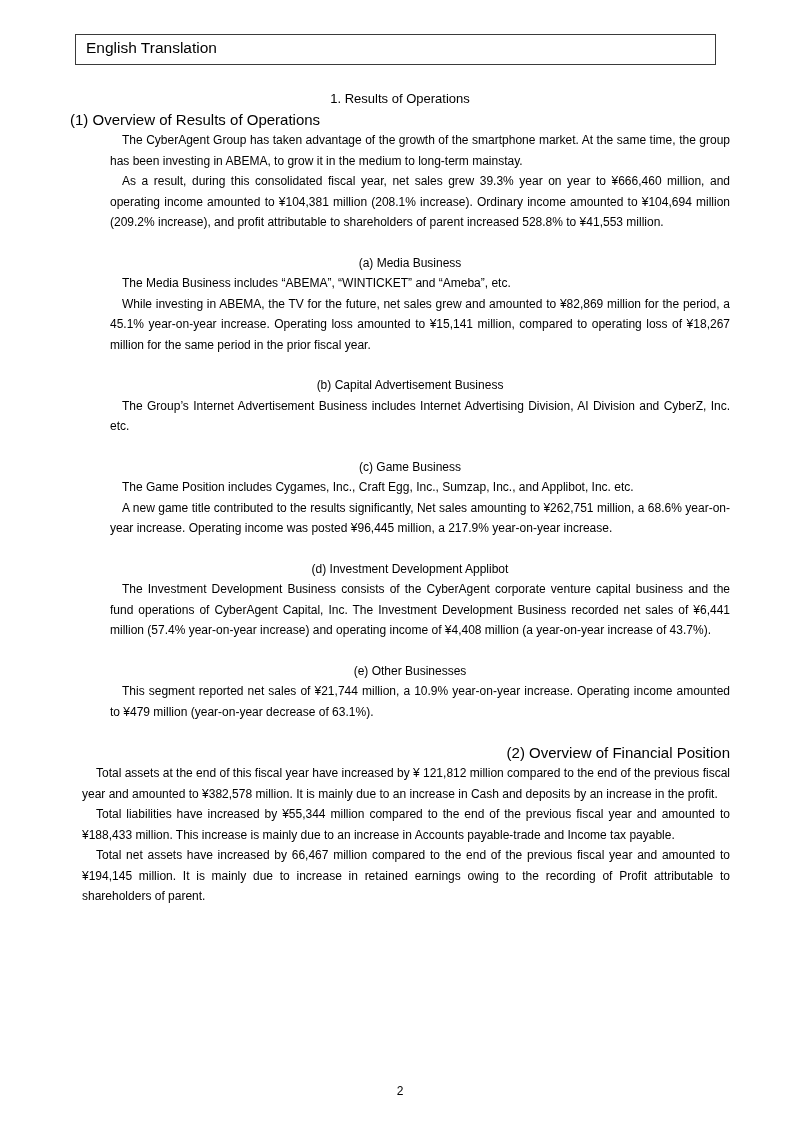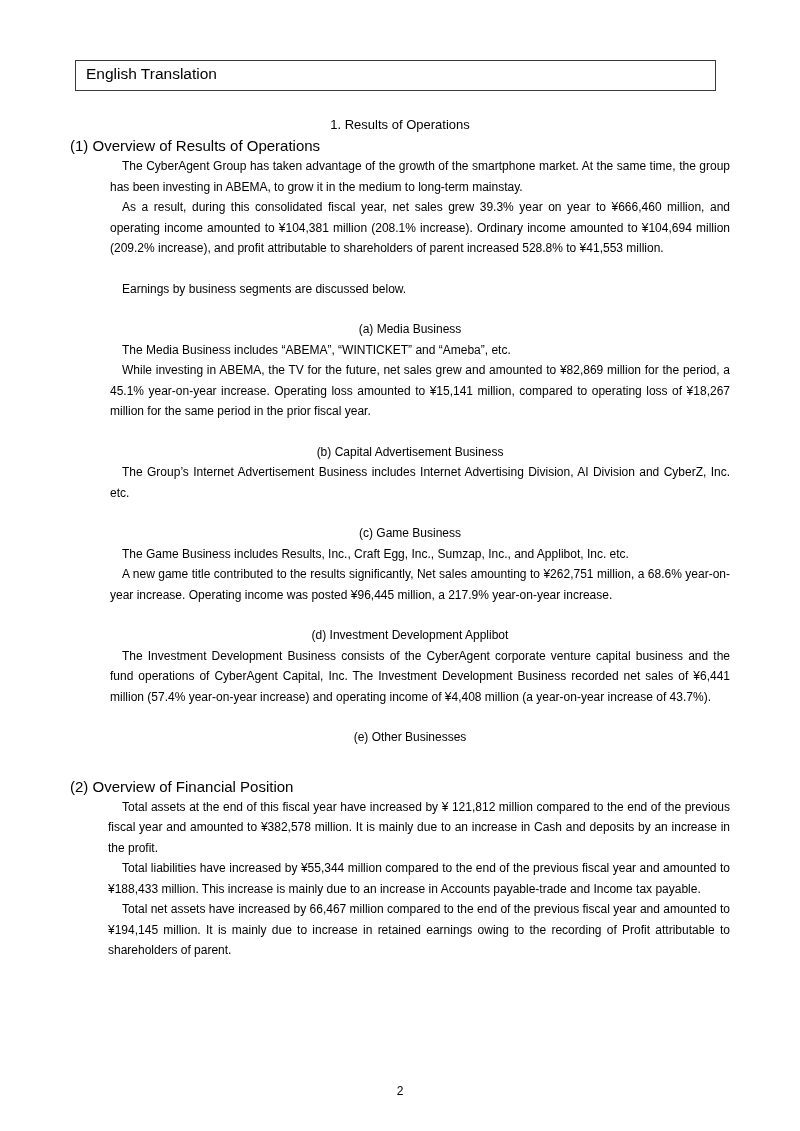--- a/index.html
+++ b/index.html
@@ -8,21 +8,21 @@
       background: #ffffff;
     }
     .page {
       width: 800px;
       height: 1131px;
       background: #ffffff;
       color: #000000;
       font-family: "Liberation Sans", "DejaVu Sans", sans-serif;
       font-size: 12px;
       line-height: 20.5px;
-      padding: 60px 70px 0 70px;
+      padding: 34px 70px 0 70px;
       box-sizing: border-box;
       position: relative;
       overflow: hidden;
     }
     .tbox {
       border: 1px solid #3a3a3a;
       width: 641px;
       margin-left: 5px;
       padding: 2px 10px 6px 10px;
       box-sizing: border-box;
@@ -39,40 +39,41 @@
       font-size: 13px;
       line-height: 21px;
       margin-top: 23px;
       text-align: center;
     }
     .h2 {
       font-size: 15px;
       line-height: 21px;
     }
     .h2-gap {
-      margin-top: 28px;
+      margin-top: 20px;
+      text-align: right;
     }
     p {
       margin: 0;
       text-align: justify;
     }
     .ind {
       margin-left: 40px;
       text-indent: 12px;
     }
     .gap-top {
       margin-top: 20px;
     }
     .seg-h {
       margin-left: 20px;
       margin-top: 20px;
       text-align: center;
     }
     .fp-p {
-      margin-left: 38px;
+      margin-left: 12px;
       text-indent: 14px;
     }
     .page-num {
       position: absolute;
       left: 0;
       right: 0;
       bottom: 30px;
       text-align: center;
       font-size: 12px;
     }
@@ -84,46 +85,46 @@
 
   <div class="tbox">
     <div class="tbox-title">English Translation</div>
   </div>
 
   <div class="h1">1. Results of Operations</div>
 
   <div class="h2">(1) Overview of Results of Operations</div>
   <p class="ind">The CyberAgent Group has taken advantage of the growth of the smartphone market. At the same time, the group has been investing in ABEMA, to grow it in the medium to long-term mainstay.</p>
   <p class="ind">As a result, during this consolidated fiscal year, net sales grew 39.3% year on year to ¥666,460 million, and operating income amounted to ¥104,381 million (208.1% increase). Ordinary income amounted to ¥104,694 million (209.2% increase), and profit attributable to shareholders of parent increased 528.8% to ¥41,553 million.</p>
-  <p class="ind gap-top">Earnings by business segments are discussed below.</p>
 
   <div>
     <div class="seg-h">(a) Media Business</div>
     <p class="ind">The Media Business includes “ABEMA”, “WINTICKET” and “Ameba”, etc.</p>
     <p class="ind">While investing in ABEMA, the TV for the future, net sales grew and amounted to ¥82,869 million for the period, a 45.1% year-on-year increase. Operating loss amounted to ¥15,141 million, compared to operating loss of ¥18,267 million for the same period in the prior fiscal year.</p>
   </div>
 
   <div>
     <div class="seg-h">(b) Capital Advertisement Business</div>
     <p class="ind">The Group’s Internet Advertisement Business includes Internet Advertising Division, AI Division and CyberZ, Inc. etc.</p>
   </div>
 
   <div>
     <div class="seg-h">(c) Game Business</div>
-    <p class="ind">The Game Business includes Results, Inc., Craft Egg, Inc., Sumzap, Inc., and Applibot, Inc. etc.</p>
+    <p class="ind">The Game Position includes Cygames, Inc., Craft Egg, Inc., Sumzap, Inc., and Applibot, Inc. etc.</p>
     <p class="ind">A new game title contributed to the results significantly, Net sales amounting to ¥262,751 million, a 68.6% year-on-year increase. Operating income was posted ¥96,445 million, a 217.9% year-on-year increase.</p>
   </div>
 
   <div>
     <div class="seg-h">(d) Investment Development Applibot</div>
     <p class="ind">The Investment Development Business consists of the CyberAgent corporate venture capital business and the fund operations of CyberAgent Capital, Inc. The Investment Development Business recorded net sales of ¥6,441 million (57.4% year-on-year increase) and operating income of ¥4,408 million (a year-on-year increase of 43.7%).</p>
   </div>
 
   <div>
     <div class="seg-h">(e) Other Businesses</div>
+    <p class="ind">This segment reported net sales of ¥21,744 million, a 10.9% year-on-year increase. Operating income amounted to ¥479 million (year-on-year decrease of 63.1%).</p>
   </div>
 
   <div class="h2 h2-gap">(2) Overview of Financial Position</div>
   <p class="fp-p">Total assets at the end of this fiscal year have increased by ¥ 121,812 million compared to the end of the previous fiscal year and amounted to ¥382,578 million. It is mainly due to an increase in Cash and deposits by an increase in the profit.</p>
   <p class="fp-p">Total liabilities have increased by ¥55,344 million compared to the end of the previous fiscal year and amounted to ¥188,433 million. This increase is mainly due to an increase in Accounts payable-trade and Income tax payable.</p>
   <p class="fp-p">Total net assets have increased by 66,467 million compared to the end of the previous fiscal year and amounted to ¥194,145 million. It is mainly due to increase in retained earnings owing to the recording of Profit attributable to shareholders of parent.</p>
 
   <div class="page-num">2</div>
 
 </div>

